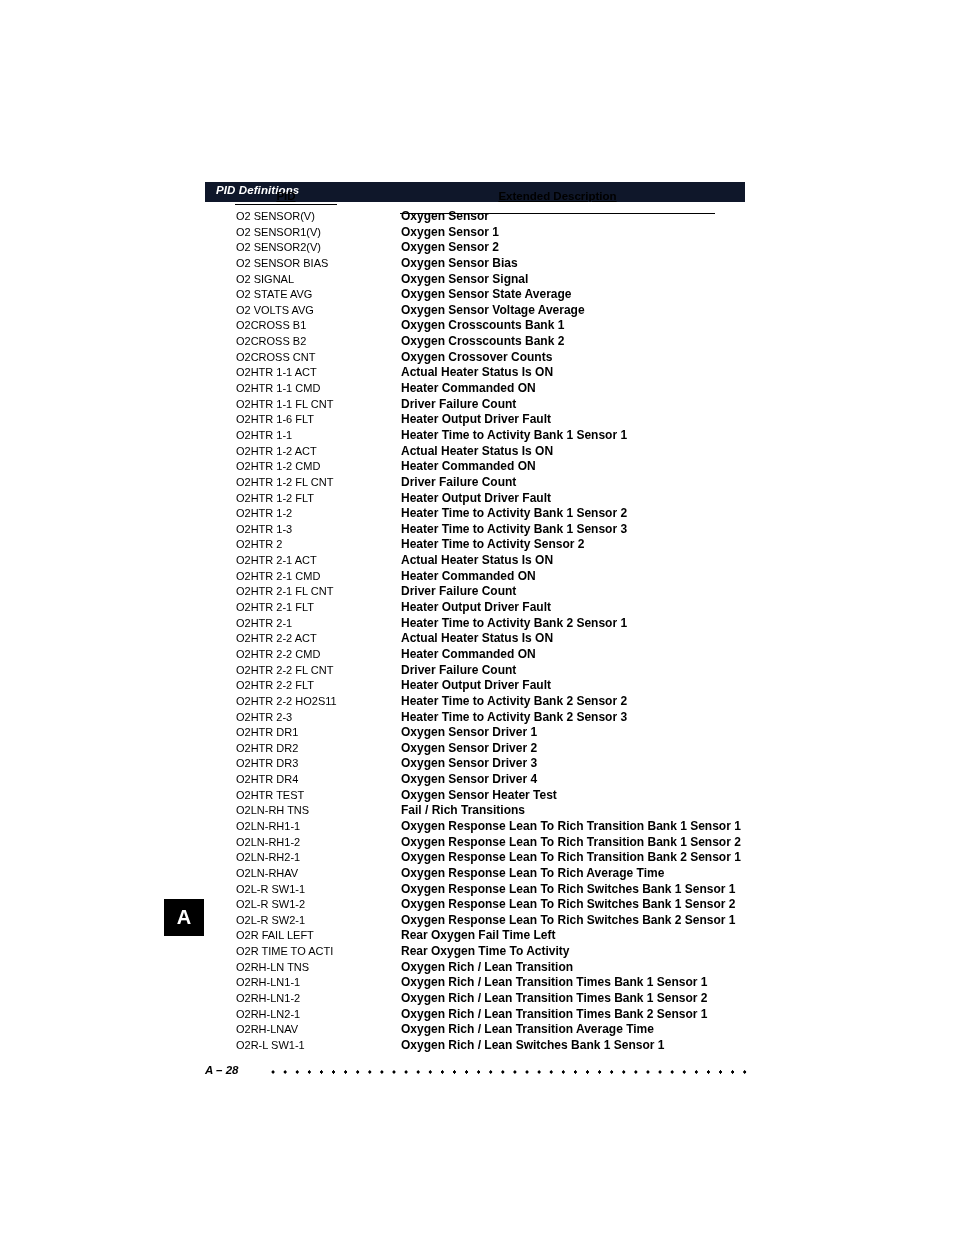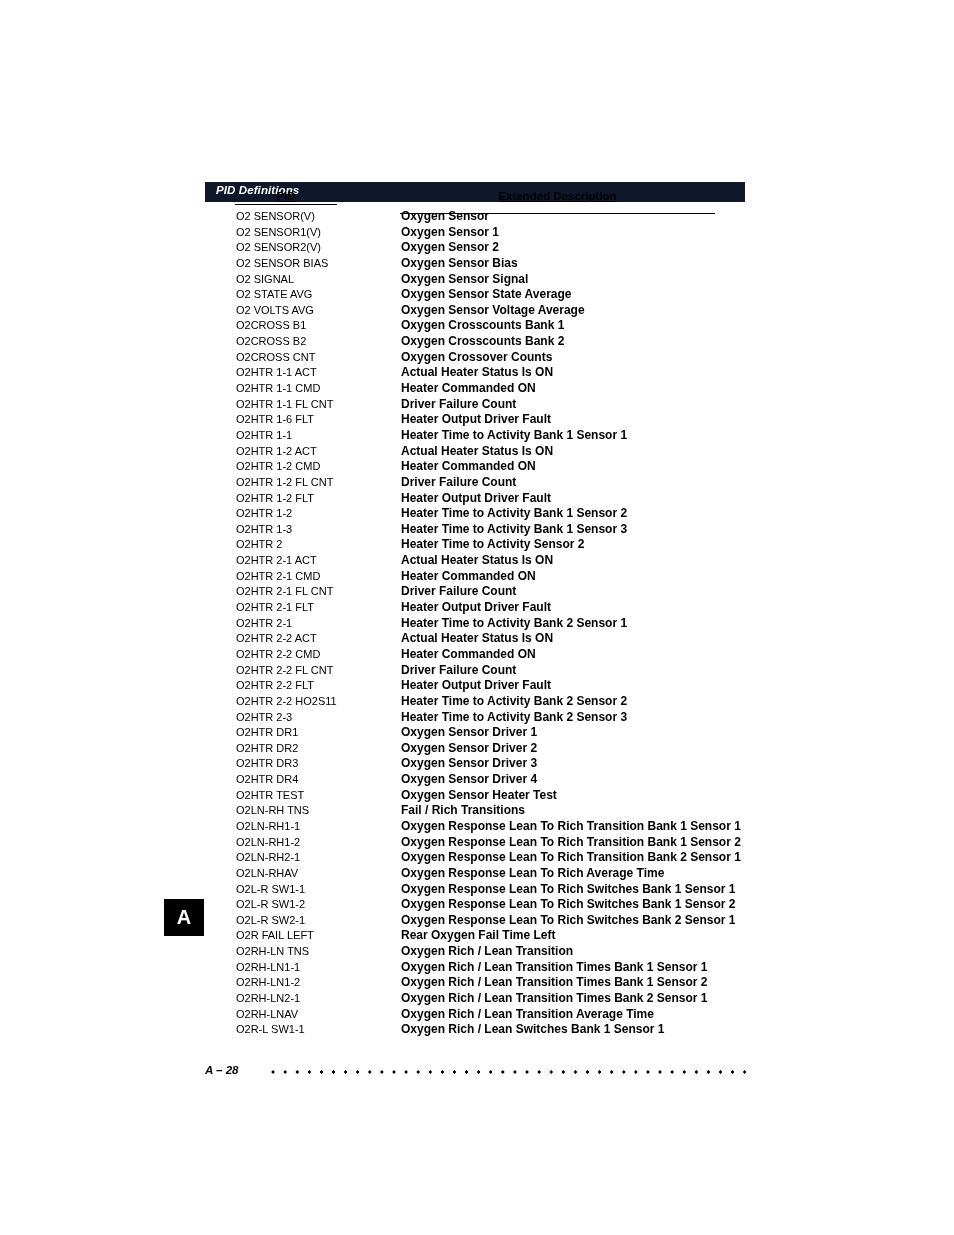--- a/index.html
+++ b/index.html
@@ -349,20 +349,24 @@
       </div>
       <div class="row">
         <span class="cell-pid">O2L-R SW2-1</span>
         <span class="cell-desc">Oxygen Response Lean To Rich Switches Bank 2 Sensor 1</span>
       </div>
       <div class="row">
         <span class="cell-pid">O2R FAIL LEFT</span>
         <span class="cell-desc">Rear Oxygen Fail Time Left</span>
       </div>
       <div class="row">
+        <span class="cell-pid">O2R TIME TO ACTI</span>
+        <span class="cell-desc">Rear Oxygen Time To Activity</span>
+      </div>
+      <div class="row">
         <span class="cell-pid">O2RH-LN TNS</span>
         <span class="cell-desc">Oxygen Rich / Lean Transition</span>
       </div>
       <div class="row">
         <span class="cell-pid">O2RH-LN1-1</span>
         <span class="cell-desc">Oxygen Rich / Lean Transition Times Bank 1 Sensor 1</span>
       </div>
       <div class="row">
         <span class="cell-pid">O2RH-LN1-2</span>
         <span class="cell-desc">Oxygen Rich / Lean Transition Times Bank 1 Sensor 2</span>

